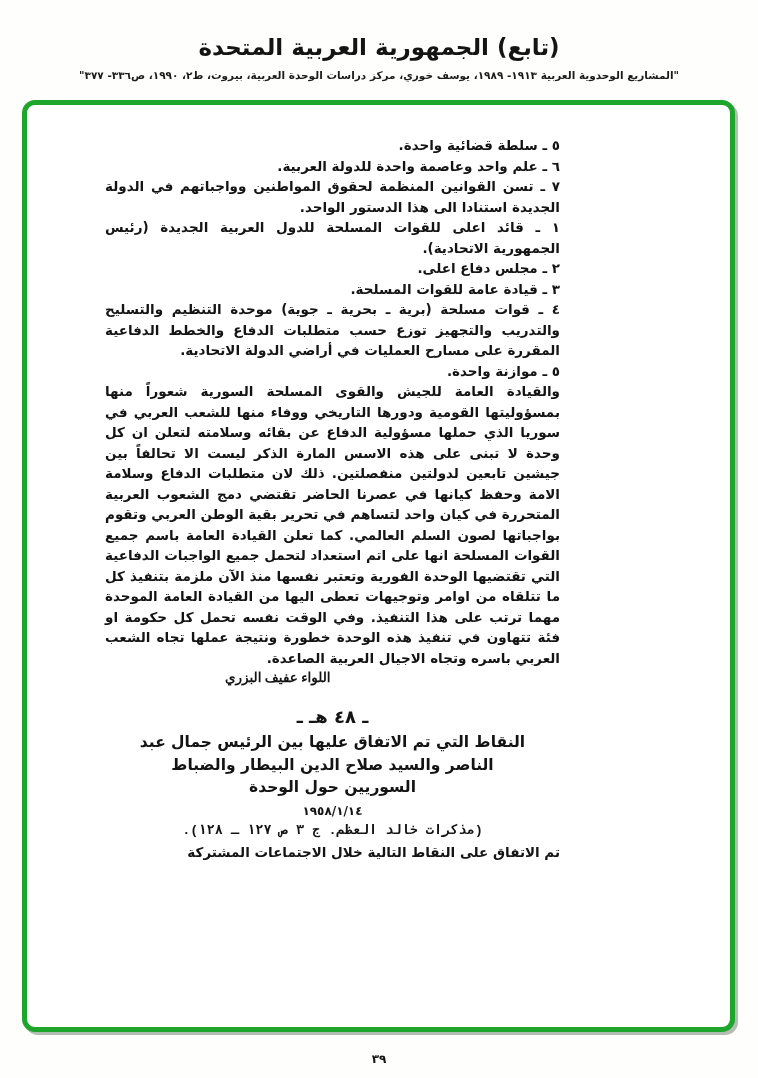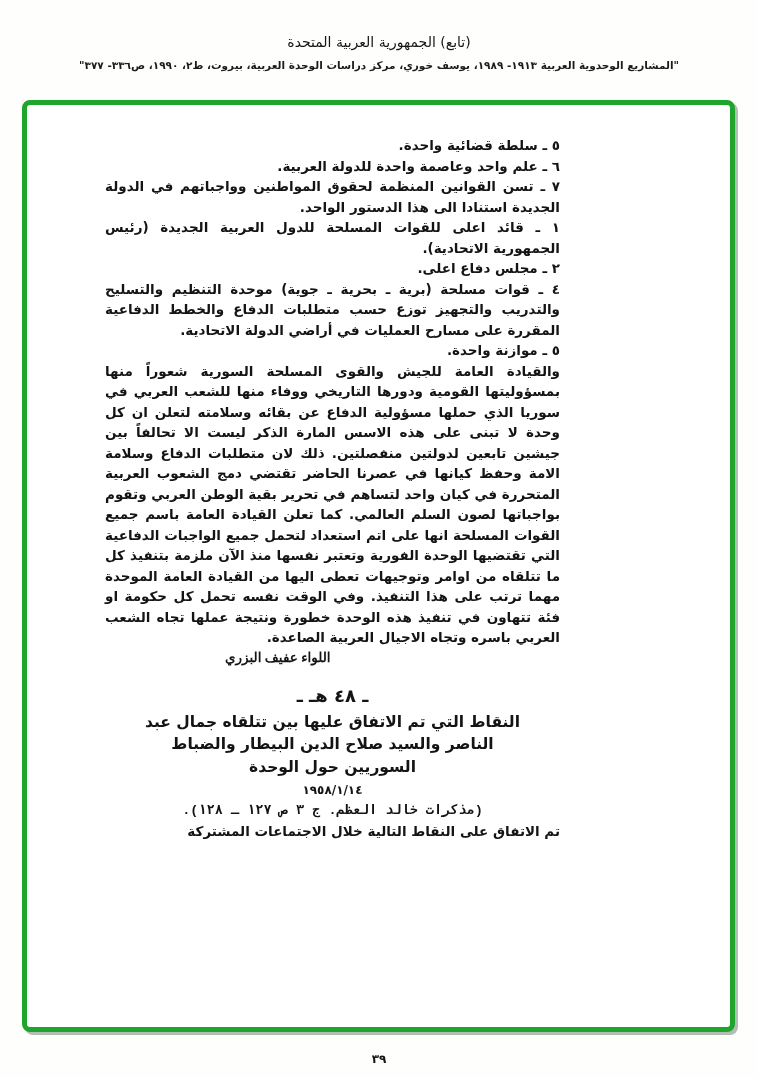--- a/index.html
+++ b/index.html
@@ -7,32 +7,32 @@
     position:relative;
     width:758px;height:1078px;
     background:#fefefc;
     font-family:"DejaVu Sans",sans-serif;
     color:#141414;
     overflow:hidden;
   }
   
   .hdr{position:absolute;top:34px;left:0;width:100%;direction:rtl;}
   .hdr-title{
-    text-align:center;font-weight:normal;font-size:14px;letter-spacing:0;
+    text-align:center;font-weight:bold;font-size:23px;letter-spacing:0;
   }
   .hdr-citation{
     margin-top:9px;text-align:center;font-weight:bold;font-size:10.5px;
     color:#1b1b1b;
   }
   
   .frame{
     position:absolute;left:22px;top:100px;
     width:703px;height:922px;
     border:5px solid #1ea52b;
-    border-radius:8px;
+    border-radius:13px;
     box-shadow:3px 3px 0 rgba(90,110,90,.45);
     background:#fff;
   }
   .column{
     direction:rtl;
     box-sizing:border-box;
     width:100%;height:100%;
     padding:30px 170px 0 78px;
     font-size:13.5px;
     line-height:20.5px;
@@ -76,30 +76,31 @@
   <div class="frame">
     <div class="column">
 
       <p>٥ ـ سلطة قضائية واحدة.</p>
       <p>٦ ـ علم واحد وعاصمة واحدة للدولة العربية.</p>
       <p>٧ ـ تسن القوانين المنظمة لحقوق المواطنين وواجباتهم في الدولة الجديدة استنادا الى هذا الدستور الواحد.</p>
 
 
       <p>١ ـ قائد اعلى للقوات المسلحة للدول العربية الجديدة (رئيس الجمهورية الاتحادية).</p>
       <p>٢ ـ مجلس دفاع اعلى.</p>
+      <p>٣ ـ قيادة عامة للقوات المسلحة.</p>
       <p>٤ ـ قوات مسلحة (برية ـ بحرية ـ جوية) موحدة التنظيم والتسليح والتدريب والتجهيز توزع حسب متطلبات الدفاع والخطط الدفاعية المقررة على مسارح العمليات في أراضي الدولة الاتحادية.</p>
       <p>٥ ـ موازنة واحدة.</p>
 
       <p>والقيادة العامة للجيش والقوى المسلحة السورية شعوراً منها بمسؤوليتها القومية ودورها التاريخي ووفاء منها للشعب العربي في سوريا الذي حملها مسؤولية الدفاع عن بقائه وسلامته لتعلن ان كل وحدة لا تبنى على هذه الاسس المارة الذكر ليست الا تحالفاً بين جيشين تابعين لدولتين منفصلتين. ذلك لان متطلبات الدفاع وسلامة الامة وحفظ كيانها في عصرنا الحاضر تقتضي دمج الشعوب العربية المتحررة في كيان واحد لتساهم في تحرير بقية الوطن العربي وتقوم بواجباتها لصون السلم العالمي. كما تعلن القيادة العامة باسم جميع القوات المسلحة انها على اتم استعداد لتحمل جميع الواجبات الدفاعية التي تقتضيها الوحدة الفورية وتعتبر نفسها منذ الآن ملزمة بتنفيذ كل ما تتلقاه من اوامر وتوجيهات تعطى اليها من القيادة العامة الموحدة مهما ترتب على هذا التنفيذ. وفي الوقت نفسه تحمل كل حكومة او فئة تتهاون في تنفيذ هذه الوحدة خطورة ونتيجة عملها تجاه الشعب العربي باسره وتجاه الاجيال العربية الصاعدة.</p>
 
       <p class="sig">اللواء عفيف البزري</p>
 
       <div class="section">
         <div class="section-number">ـ ٤٨ هـ ـ</div>
-        <div class="section-title">النقاط التي تم الاتفاق عليها بين تتلقاه جمال عبد الناصر والسيد صلاح الدين البيطار والضباط السوريين حول الوحدة</div>
+        <div class="section-title">النقاط التي تم الاتفاق عليها بين الرئيس جمال عبد الناصر والسيد صلاح الدين البيطار والضباط السوريين حول الوحدة</div>
         <div class="section-date">١٩٥٨/١/١٤</div>
       </div>
 
       <p class="source-note">(مذكرات خالد العظم. ج ٣ ص ١٢٧ ـ ١٢٨).</p>
       <p class="opening">تم الاتفاق على النقاط التالية خلال الاجتماعات المشتركة</p>
 
     </div>
   </div>
 
   <div class="page-number">٣٩</div>

